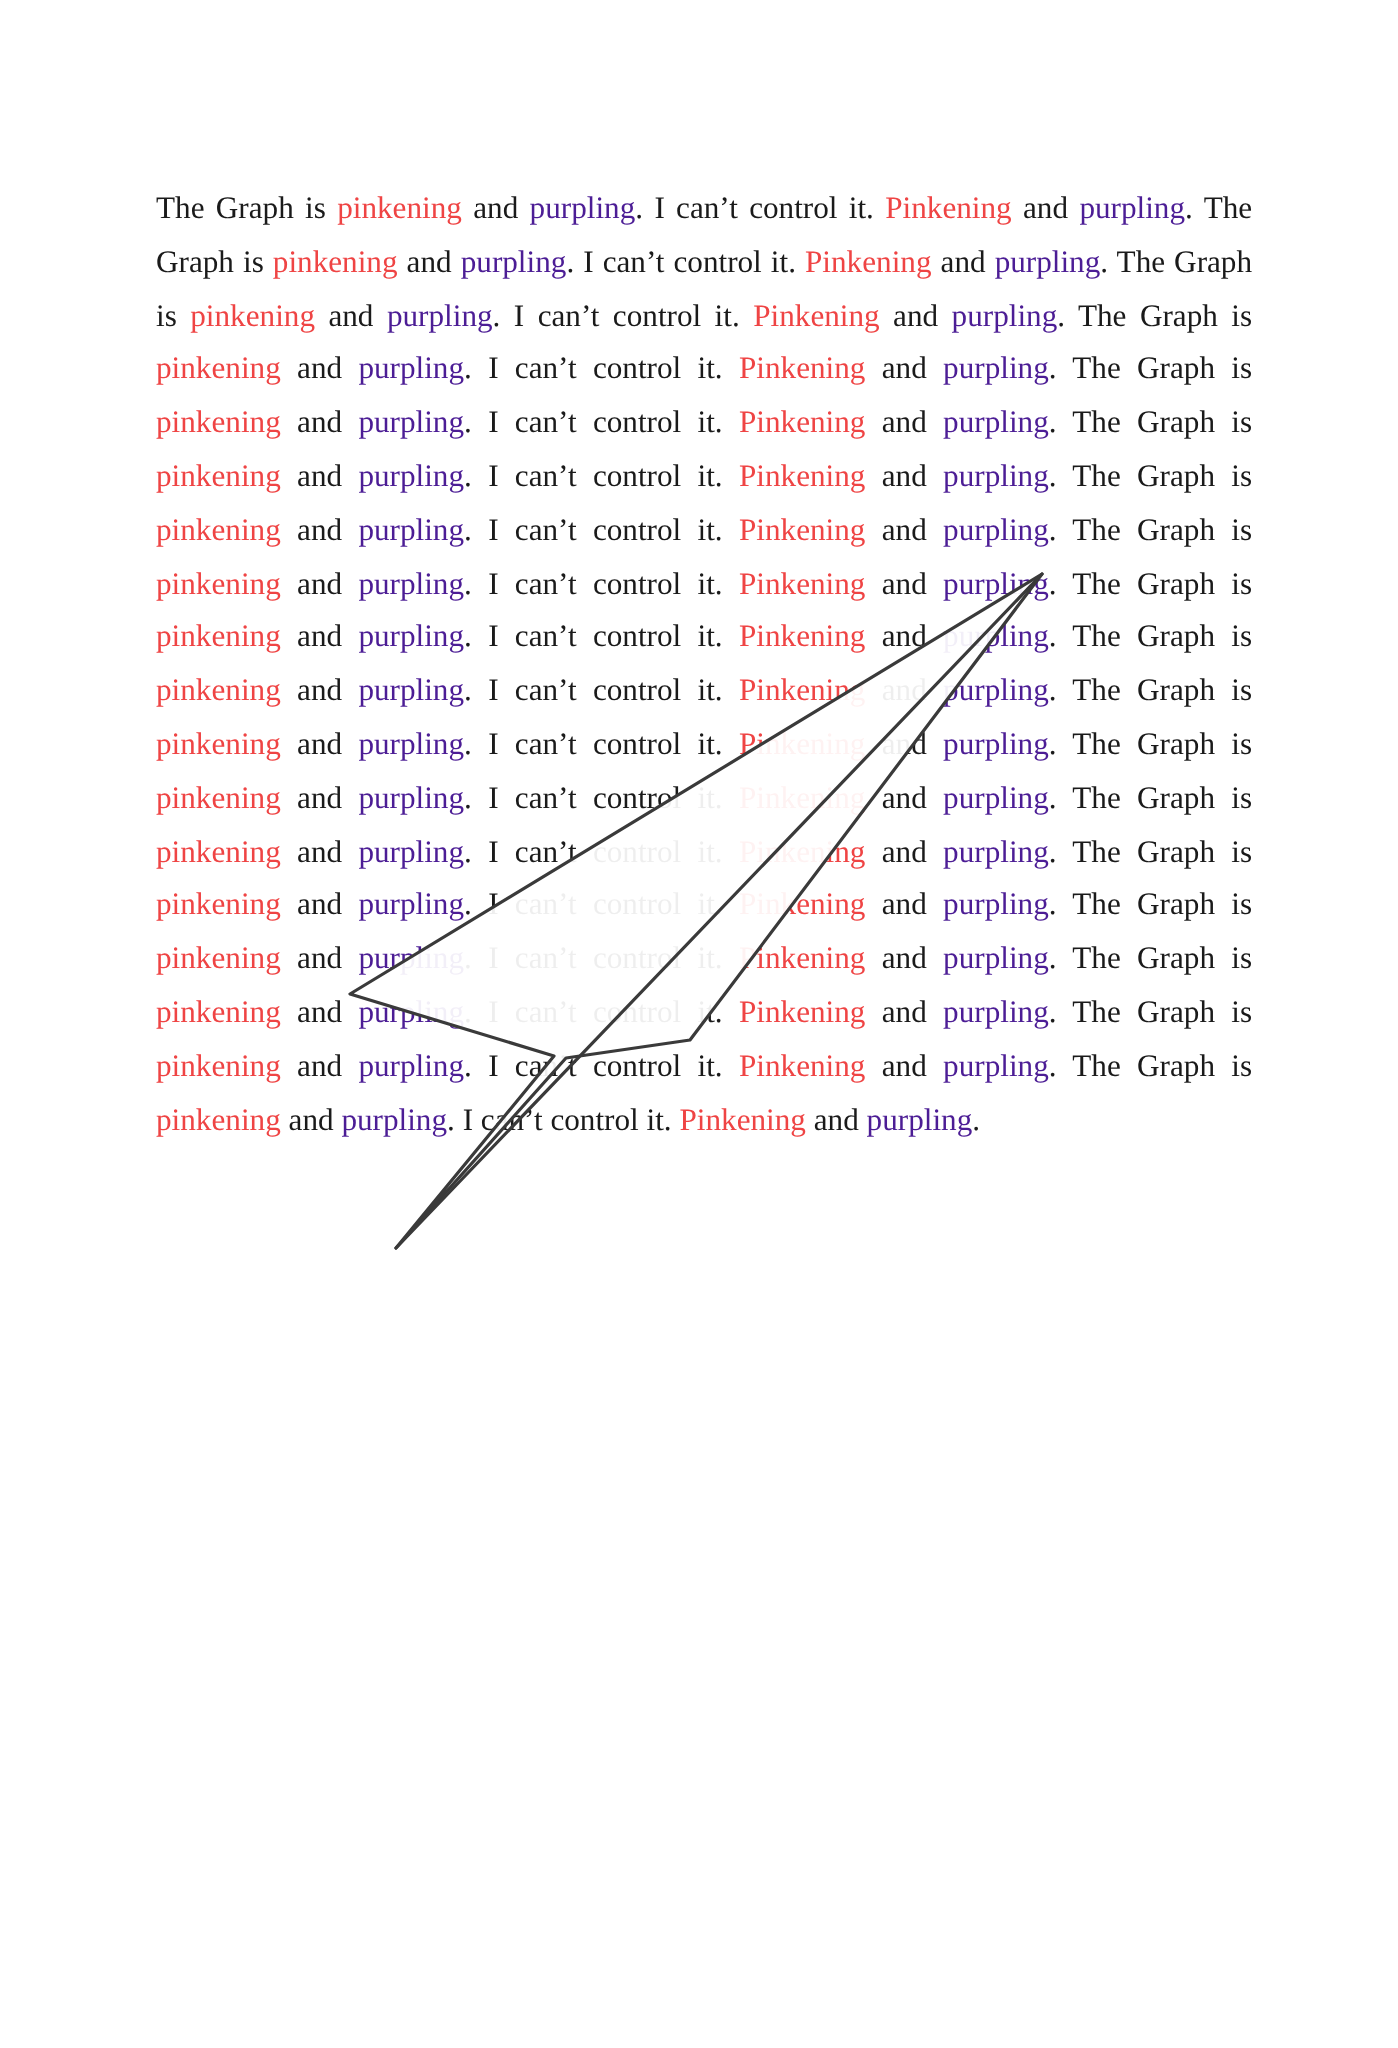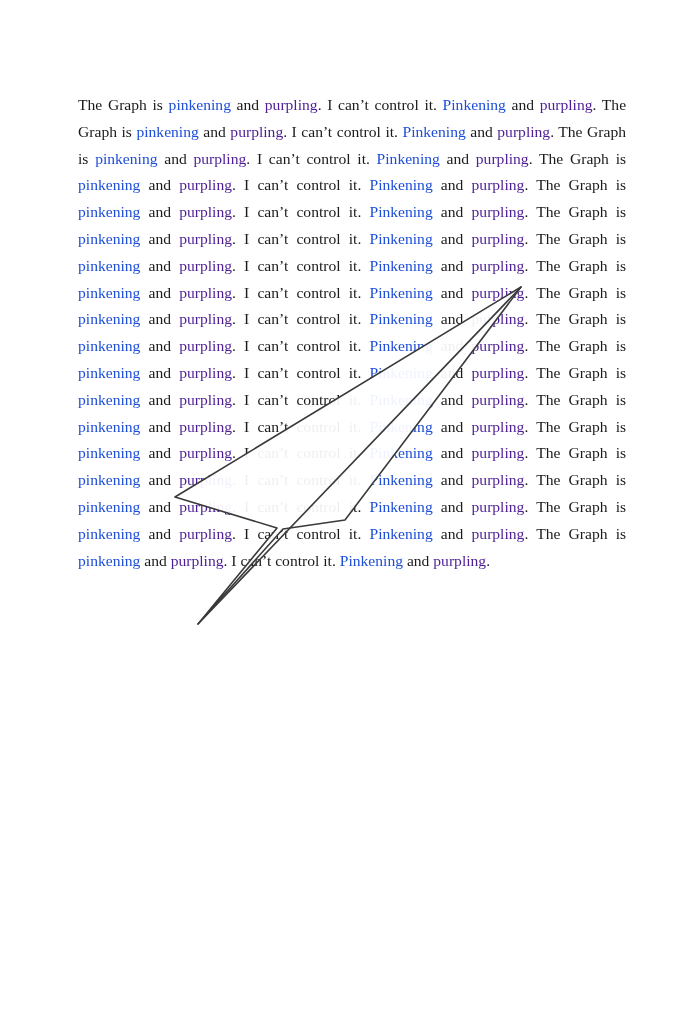--- a/index.html
+++ b/index.html
@@ -28,21 +28,21 @@
     width: 548px;
     font-size: 15.6px;
     line-height: 26.8px;
     text-align: justify;
     text-justify: inter-word;
     color: #1a1a1a;
     word-spacing: 0px;
     hyphens: none;
   }
   #textblock .pink {
-    color: #1d4ed8;
+    color: #ef4444;
     margin-top: 48px;
   }
   #textblock .purple {
     color: #4c1d95;
   }
   #textblock .plain {
     color: #1a1a1a;
   }
   #overlay {
     position: absolute;

